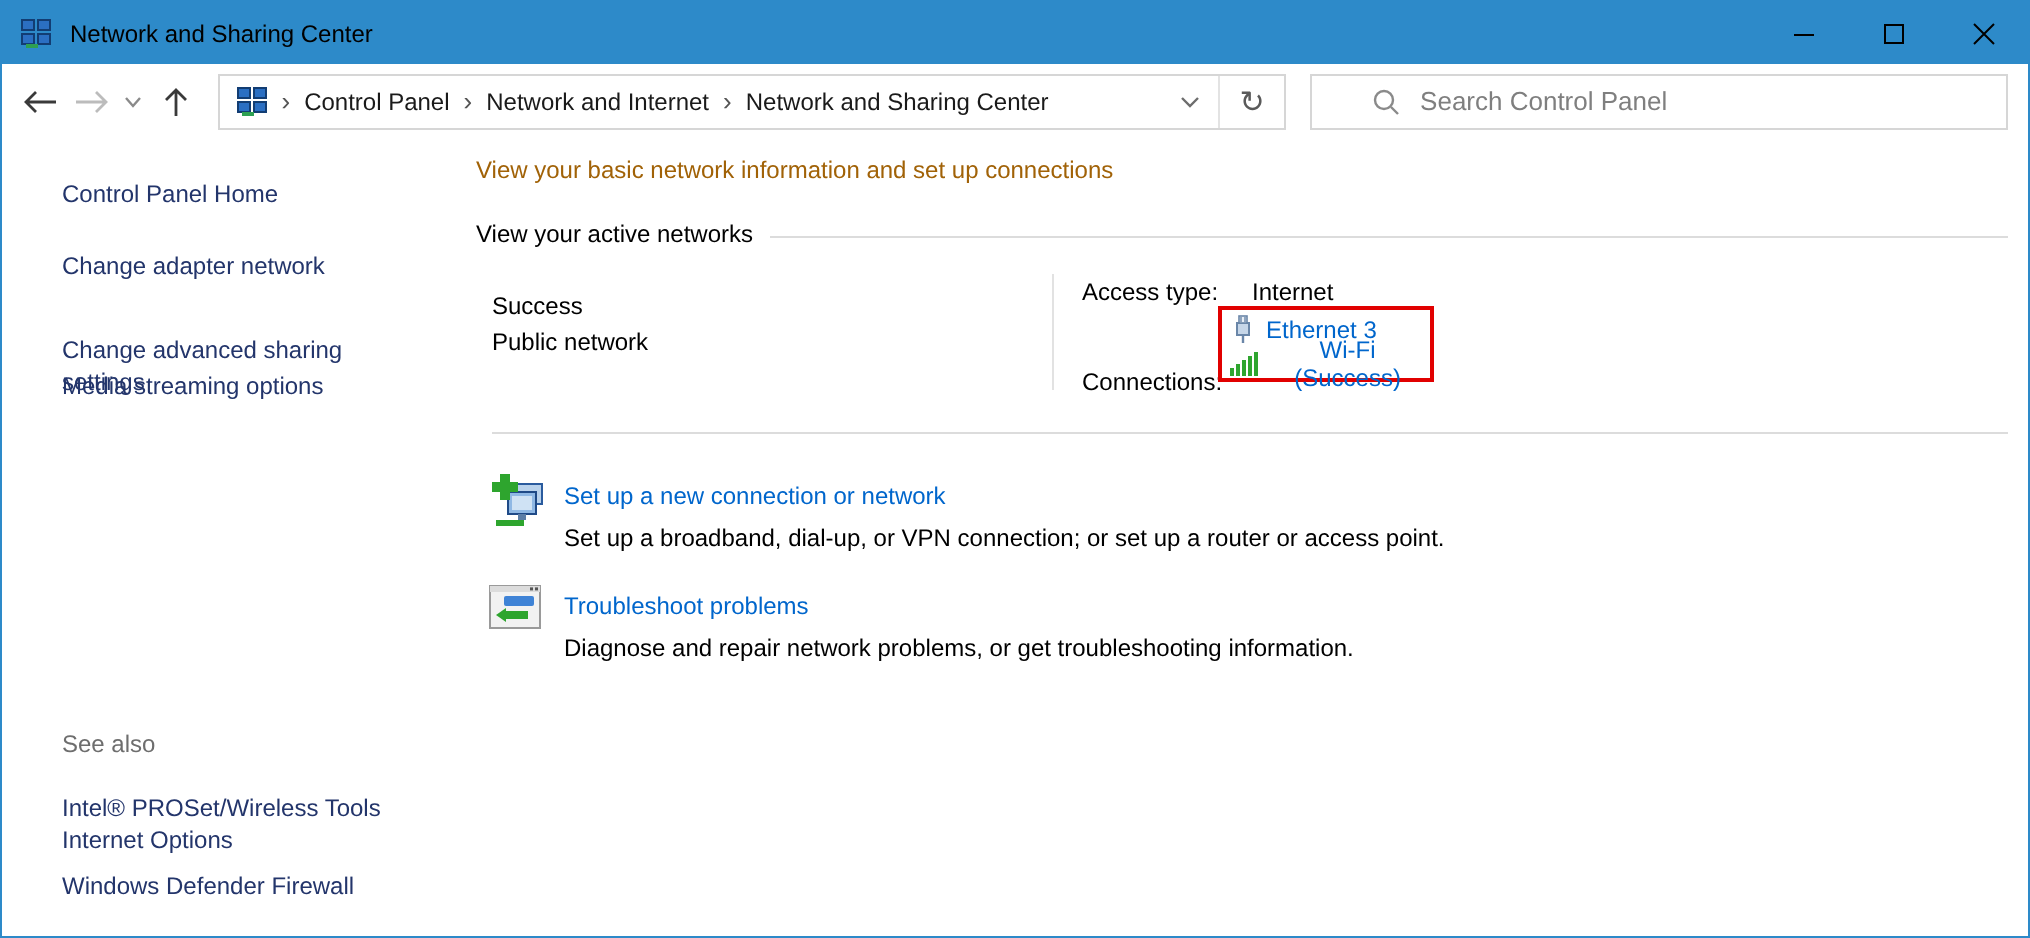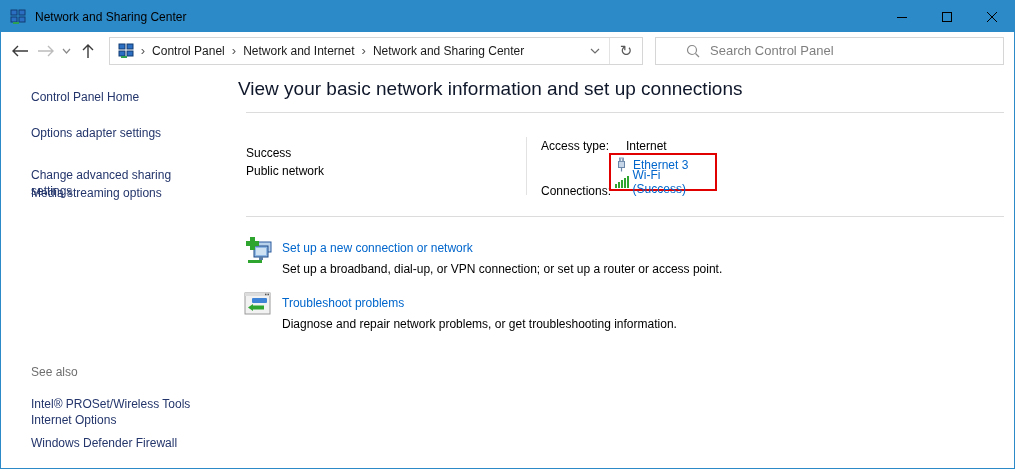--- a/index.html
+++ b/index.html
@@ -49,30 +49,30 @@
   .searchbox svg { margin:0 10px 0 14px; }
   .searchbox input {
     border:none; outline:none; flex:1; font-family:"Liberation Sans",sans-serif;
     font-size:13px; color:#333; height:24px;
   }
   .searchbox input::placeholder { color:#7f7f7f; }
   
   .side-item { position:absolute; left:30px; color:#23356b; cursor:pointer; line-height:16px; }
   .side-header { position:absolute; left:30px; color:#6e6e6e; }
   
-  .heading { position:absolute; left:237px; top:77px; font-size:19px; color:#0f172a; }
+  .heading { position:absolute; left:237px; top:77px; font-size:12px; color:#a16207; }
   .section-row { position:absolute; left:237px; width:766px; display:flex; align-items:center; }
   .section-row .rule { flex:1; height:1px; background:#dcdcdc; margin-left:8px; margin-top:2px; }
   .bold { font-weight:normal; }
   .abs { position:absolute; }
   .blue-link { color:#0066cc; cursor:pointer; }
   .vdivider { position:absolute; left:525px; top:136px; width:1px; height:58px; background:#e2e2e2; }
   .red-box {
     position:absolute; left:608px; top:152px; width:108px; height:38px;
-    border:2px solid #e10000; padding:1px 0 0 4px;
+    border:2px solid #e10000; padding:1px 0 0 4px;text-align:center;
   }
   .conn-row { display:flex; align-items:center; height:17px; }
   .conn-row .ico { width:18px; display:flex; justify-content:flex-start; }
   .task-icon { position:absolute; left:243px; }
   .desc { position:absolute; color:#000; }
 </style>
 </head>
 <body>
 
 <div class="titlebar">
@@ -159,32 +159,33 @@
   <div class="searchbox">
     <svg width="14" height="14" viewBox="0 0 14 14">
       <circle cx="6" cy="6" r="4.5" fill="none" stroke="#8a8a8a" stroke-width="1.2"></circle>
       <line x1="9.5" y1="9.5" x2="13" y2="13" stroke="#8a8a8a" stroke-width="1.2"></line>
     </svg>
     <input type="text" placeholder="Search Control Panel" style="">
   </div>
 </div>
 
 <div class="side-item" style="top:88px;">Control Panel Home</div>
-<div class="side-item" style="top:124px;">Options adapter settings</div>
+<div class="side-item" style="top:124px;">Change adapter network</div>
 <div class="side-item" style="top:146px; width:162px;margin-top:20px;">Change advanced sharing settings</div>
 <div class="side-item" style="top:184px;">Media streaming options</div>
 
 <div class="side-header" style="top:364px;">See also</div>
 <div class="side-item" style="top:379px;margin-top:16px;">Intel® PROSet/Wireless Tools</div>
 <div class="side-item" style="top:411px;">Internet Options</div>
 <div class="side-item" style="top:434px;">Windows Defender Firewall</div>
 
 <div class="heading">View your basic network information and set up connections</div>
 
 <div class="section-row" style="top:109px;">
+  <span>View your active networks</span>
   <div class="rule"></div>
 </div>
 
 <div class="abs bold" style="left:245px; top:145px;">Success</div>
 <div class="abs" style="left:245px; top:163px;">Public network</div>
 
 <div class="vdivider"></div>
 
 <div class="abs" style="left:540px; top:138px;">Access type:</div>
 <div class="abs" style="left:625px; top:138px;">Internet</div>

